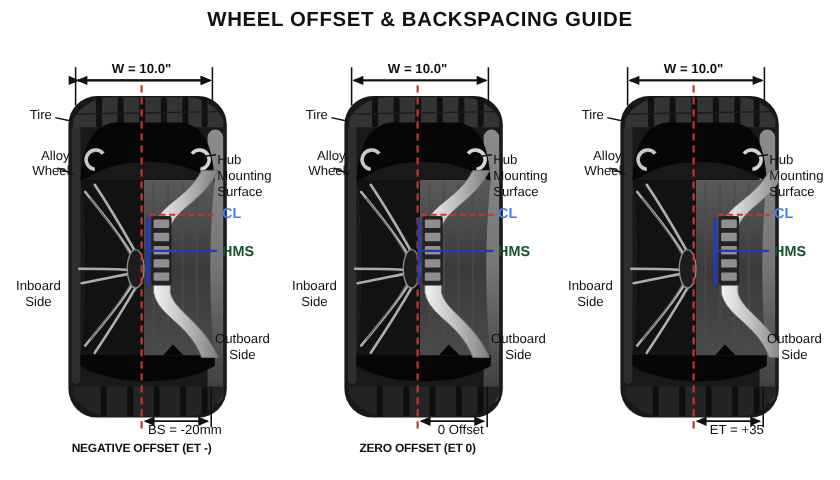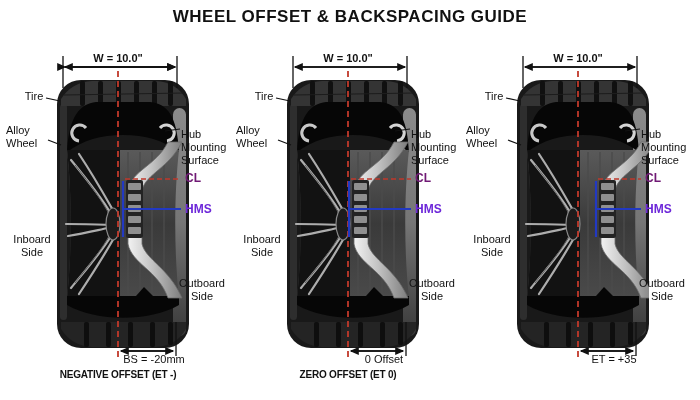--- a/index.html
+++ b/index.html
@@ -5,24 +5,24 @@
   html,body{margin:0;padding:0;background:#fff;}
   #stage{position:relative;width:700px;height:400px;background:#fff;overflow:hidden;
          font-family:"Liberation Sans","DejaVu Sans",sans-serif;color:#111;}
   #art{position:absolute;left:0;top:0;z-index:0;}
   .lbl{position:absolute;z-index:2;font-size:11px;line-height:1.18;white-space:pre-line;}
   #title{position:absolute;top:7px;left:0;width:700px;text-align:center;
          font-size:17px;font-weight:800;letter-spacing:.5px;z-index:2;}
   .wheel{position:absolute;top:0;width:230px;height:400px;}
   .w-dim{left:48px;top:52px;width:140px;text-align:center;font-weight:700;}
   .tire-l{left:16px;top:90px;width:36px;text-align:center;}
-  .alloy-l{left:6px;top:124px;width:52px;text-align:left;}
+  .alloy-l{left:6px;top:124px;width:52px;text-align:right;}
   .hub-l{left:181px;top:116px;width:54px;text-align:left;margin-top:12px;}
-  .cl-l{left:185px;top:171px;font-weight:700;font-size:12px;color:#701a75;}
-  .hms-l{left:185px;top:202px;font-weight:700;font-size:12px;color:#6d28d9;}
+  .cl-l{left:185px;top:171px;font-weight:700;font-size:12px;color:#3b82f6;}
+  .hms-l{left:185px;top:202px;font-weight:700;font-size:12px;color:#14532d;}
   .inb-l{left:4px;top:233px;width:56px;text-align:center;}
   .outb-l{left:174px;top:233px;width:56px;text-align:center;margin-top:44px;}
   .dimval{left:116px;top:353px;width:76px;text-align:center;font-size:11px;}
   .caption{left:3px;top:369px;width:230px;text-align:center;font-size:10px;font-weight:800;letter-spacing:-.2px;}
 </style>
 </head>
 <body>
 
 <div id="stage">
 

